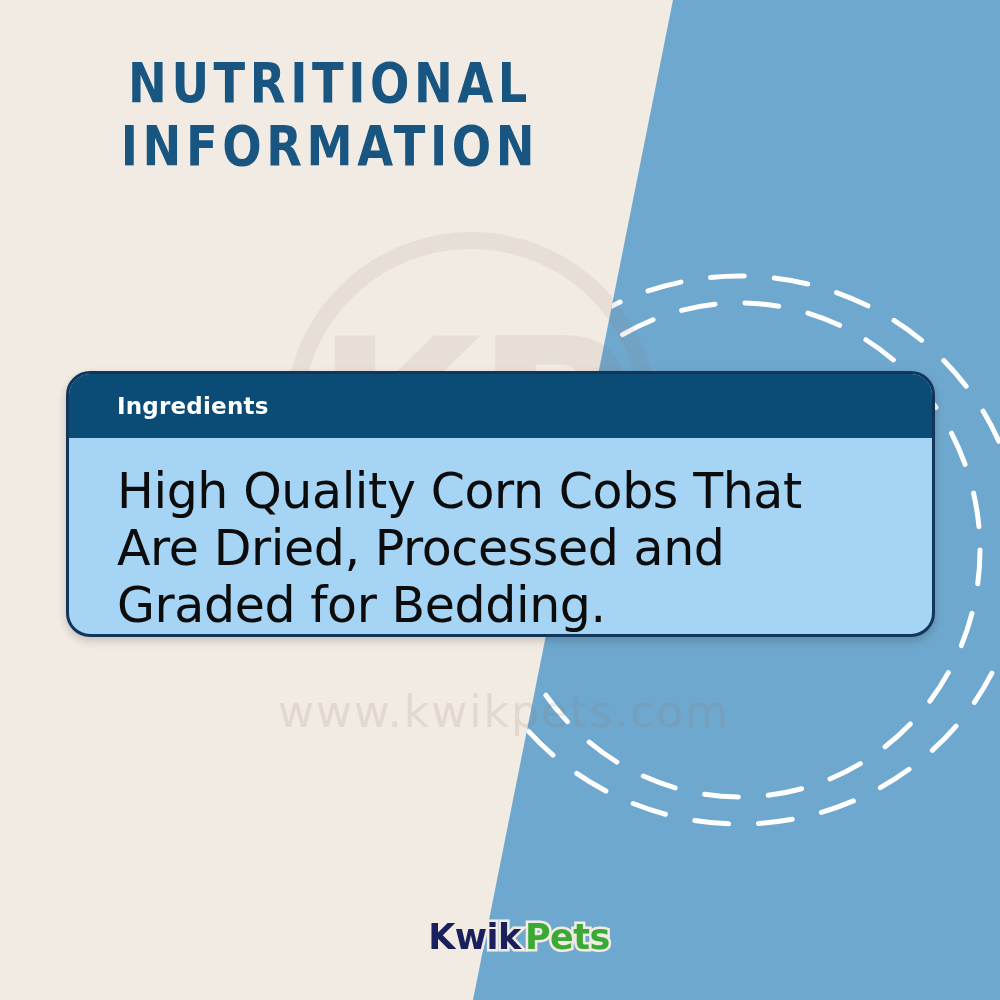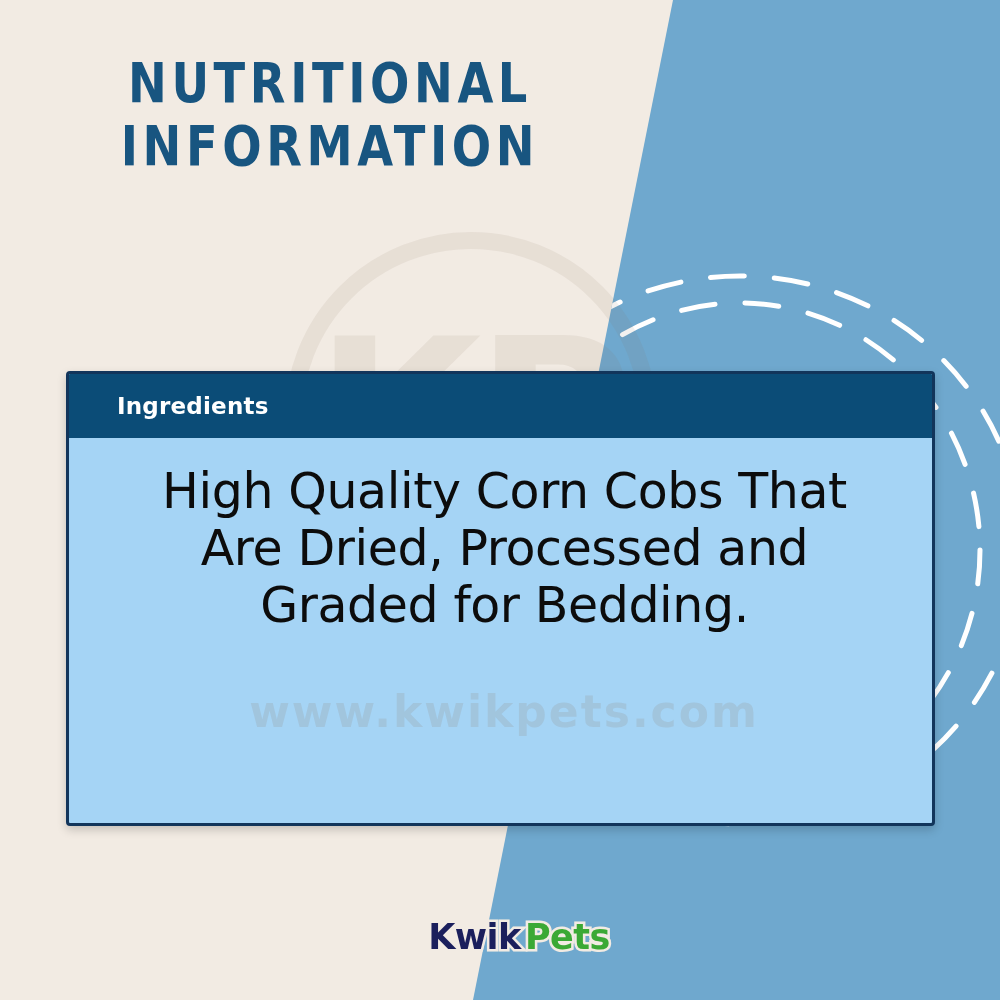--- a/index.html
+++ b/index.html
@@ -44,21 +44,21 @@
     letter-spacing:-6px;
     color:rgba(140,120,100,0.10);
     line-height:1;
     user-select:none;
   }
   .wm-url {
     position:absolute;
     left:8px; right:0; top:686px;
     text-align:center;
     font-family:"DejaVu Sans", sans-serif;
-    font-weight:700;
+    font-weight:400;
     font-size:44px;
     letter-spacing:2px;
     color:rgba(140,120,100,0.16);
     user-select:none;
     white-space:nowrap;
   }
 
   
   .title {
     position:absolute;
@@ -73,43 +73,42 @@
     letter-spacing:5px;
     transform:scaleX(0.92);
     transform-origin:center top;
     white-space:pre-line;
   }
 
   
   .card {
     position:absolute;
     left:66px; top:371px;
-    width:869px; height:455px;
-    border-radius:4px;
+    width:869px; height:266px;
+    border-radius:24px;
     border:3px solid #12355B;
     background:#A5D4F5;
     overflow:hidden;
     box-shadow:0 4px 10px rgba(0,0,0,0.18);
   }
   .card-header {
     height:64px;
     background:#0B4C77;
     display:flex; align-items:center;
     padding-left:48px;
   }
   .card-header-label {
     color:#FFFFFF;
     font-family:"DejaVu Sans", sans-serif;
     font-weight:700;
     font-size:23px;
     letter-spacing:0.2px;
   }
   .card-body {
     padding:26px 40px 0 48px;
-    text-align:center;
   }
   .card-body-text {
     color:#0C0C0C;
     font-family:"DejaVu Sans", sans-serif;
     font-weight:400;
     font-size:49px;
     line-height:1.16;
     letter-spacing:-0.4px;
   }
 

